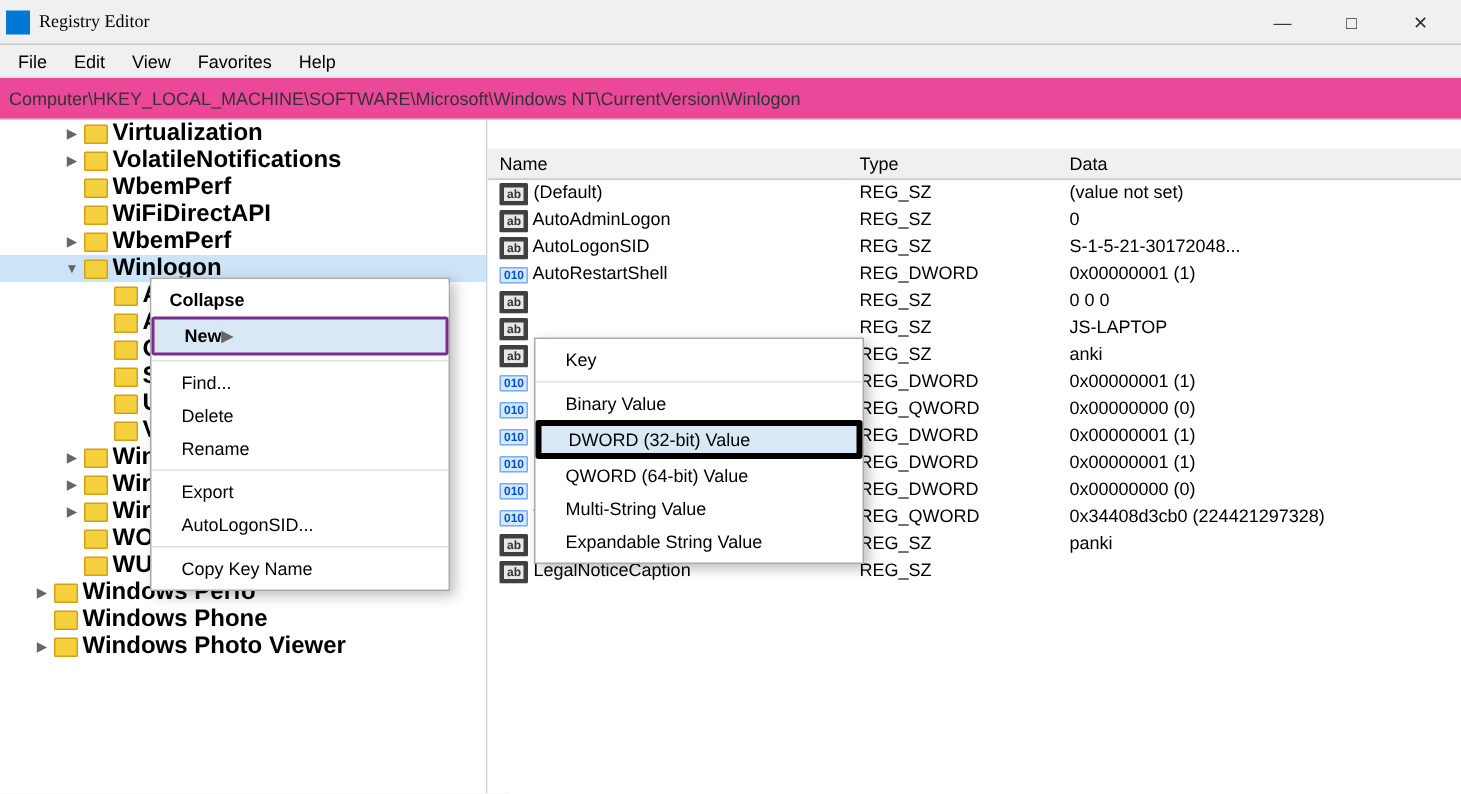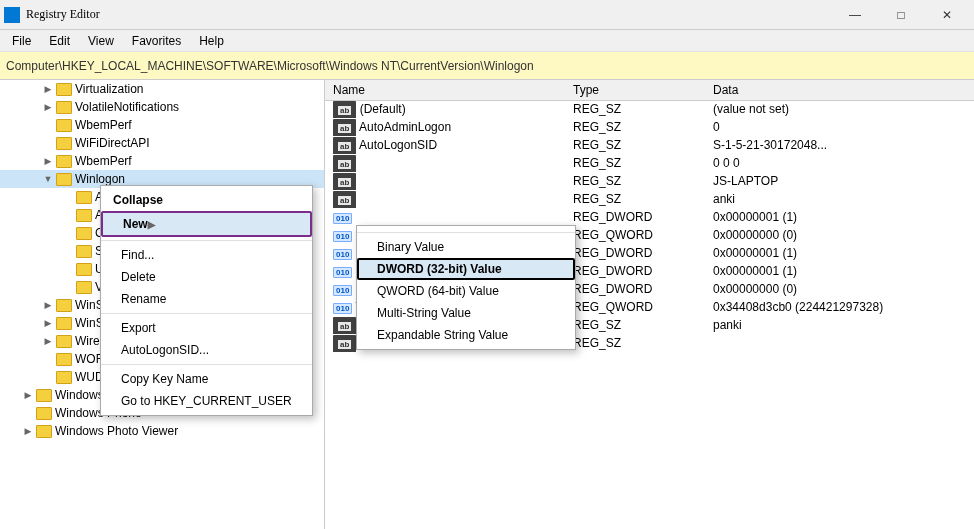--- a/index.html
+++ b/index.html
@@ -68,21 +68,21 @@
     .menu-item {
       padding: 2px 8px;
       cursor: pointer;
       height: 20px;
       display: flex;
       align-items: center;
     }
 
     
     .address-bar {
-      background: #fef9c3;
+      background: #ec4899;
       height: 28px;
       display: flex;
       align-items: center;
       padding: 0 6px;
       border-bottom: 1px solid #ccc;
       font-size: 12px;
       color: #333;
     }
 
     
@@ -123,33 +123,35 @@
       width: 16px;
       height: 13px;
       background: #f4d03f;
       border: 1px solid #d4a017;
       border-radius: 1px;
       display: inline-flex;
       margin-right: 3px;
       flex-shrink: 0;
     }
     .tree-label {
-      font-size: 12px;
+      font-size: 16px;
+      font-weight: bold;
     }
 
     
     .data-panel {
       flex: 1;
       background: white;
       overflow: hidden;
       position: relative;
     }
     .data-table {
       width: 100%;
       border-collapse: collapse;
+      margin-top: 19px;
     }
     .data-table th {
       text-align: left;
       padding: 2px 8px;
       font-weight: normal;
       background: #f0f0f0;
       border-bottom: 1px solid #ccc;
       height: 20px;
       font-size: 12px;
     }
@@ -157,21 +159,21 @@
       padding: 1px 8px;
       height: 18px;
       font-size: 12px;
       vertical-align: middle;
       white-space: nowrap;
       overflow: hidden;
       text-overflow: ellipsis;
     }
     .icon-ab {
       background: #e8e8e8;
-      border: 5px solid #404040;
+      border: 3px solid #404040;
       font-size: 8px;
       padding: 0 2px;
       font-weight: bold;
       color: #333;
       border-radius: 1px;
     }
     .icon-bin {
       background: #d4e8ff;
       border: 1px solid #7aadff;
       font-size: 8px;
@@ -220,23 +222,23 @@
       min-width: 220px;
       padding: 3px 0;
     }
     .sub-context-menu-item {
       padding: 4px 20px;
       cursor: pointer;
       font-size: 12px;
     }
     .sub-context-menu-item.highlighted-dword {
       background: #d9e8f5;
-      border: 2px solid #000000;
+      border: 4px solid #000000;
       padding: 2px 18px;
-      font-weight: bold;
+      font-weight: normal;
     }
 
     
     .dword-outline {
       border: 2px solid #7b2d8b;
       border-radius: 2px;
     }
 
     
     .new-btn-outline {
@@ -433,20 +435,25 @@
           <td><span class="icon-ab">ab</span> <span>AutoAdminLogon</span></td>
           <td>REG_SZ</td>
           <td>0</td>
         </tr>
         <tr>
           <td><span class="icon-ab">ab</span> <span>AutoLogonSID</span></td>
           <td>REG_SZ</td>
           <td>S-1-5-21-30172048...</td>
         </tr>
         <tr>
+          <td><span class="icon-bin">010</span> <span>AutoRestartShell</span></td>
+          <td>REG_DWORD</td>
+          <td>0x00000001 (1)</td>
+        </tr>
+        <tr>
           <td><span class="icon-ab">ab</span> <span></span></td>
           <td>REG_SZ</td>
           <td>0 0 0</td>
         </tr>
         <tr>
           <td><span class="icon-ab">ab</span></td>
           <td>REG_SZ</td>
           <td>JS-LAPTOP</td>
         </tr>
         <tr>
@@ -518,26 +525,24 @@
     <div class="context-menu-item">
       <span>Export</span>
     </div>
     <div class="context-menu-item">
       <span>AutoLogonSID...</span>
     </div>
     <hr class="context-menu-separator">
     <div class="context-menu-item">
       <span>Copy Key Name</span>
     </div>
-    <div class="context-menu-item">
-      <span>Go to HKEY_CURRENT_USER</span>
-    </div>
   </div>
 
   <div class="sub-context-menu">
+    <div class="sub-context-menu-item">Key</div>
     <hr class="context-menu-separator">
     <div class="sub-context-menu-item">Binary Value</div>
     <div class="sub-context-menu-item highlighted-dword dword-outline">DWORD (32-bit) Value</div>
     <div class="sub-context-menu-item">QWORD (64-bit) Value</div>
     <div class="sub-context-menu-item">Multi-String Value</div>
     <div class="sub-context-menu-item">Expandable String Value</div>
   </div>
 
 </div>
 

